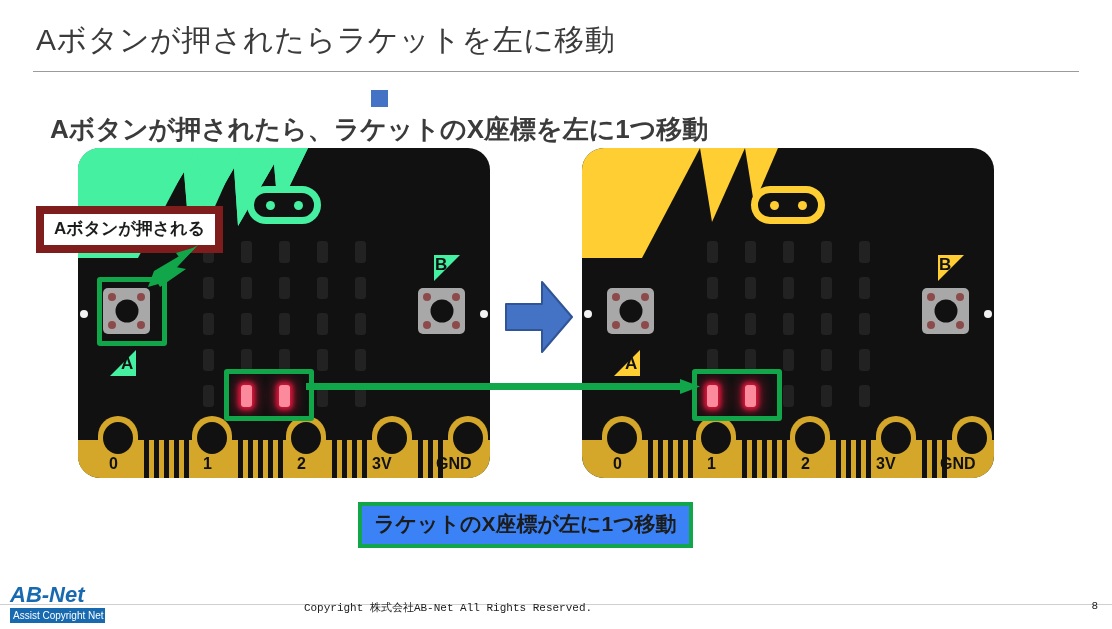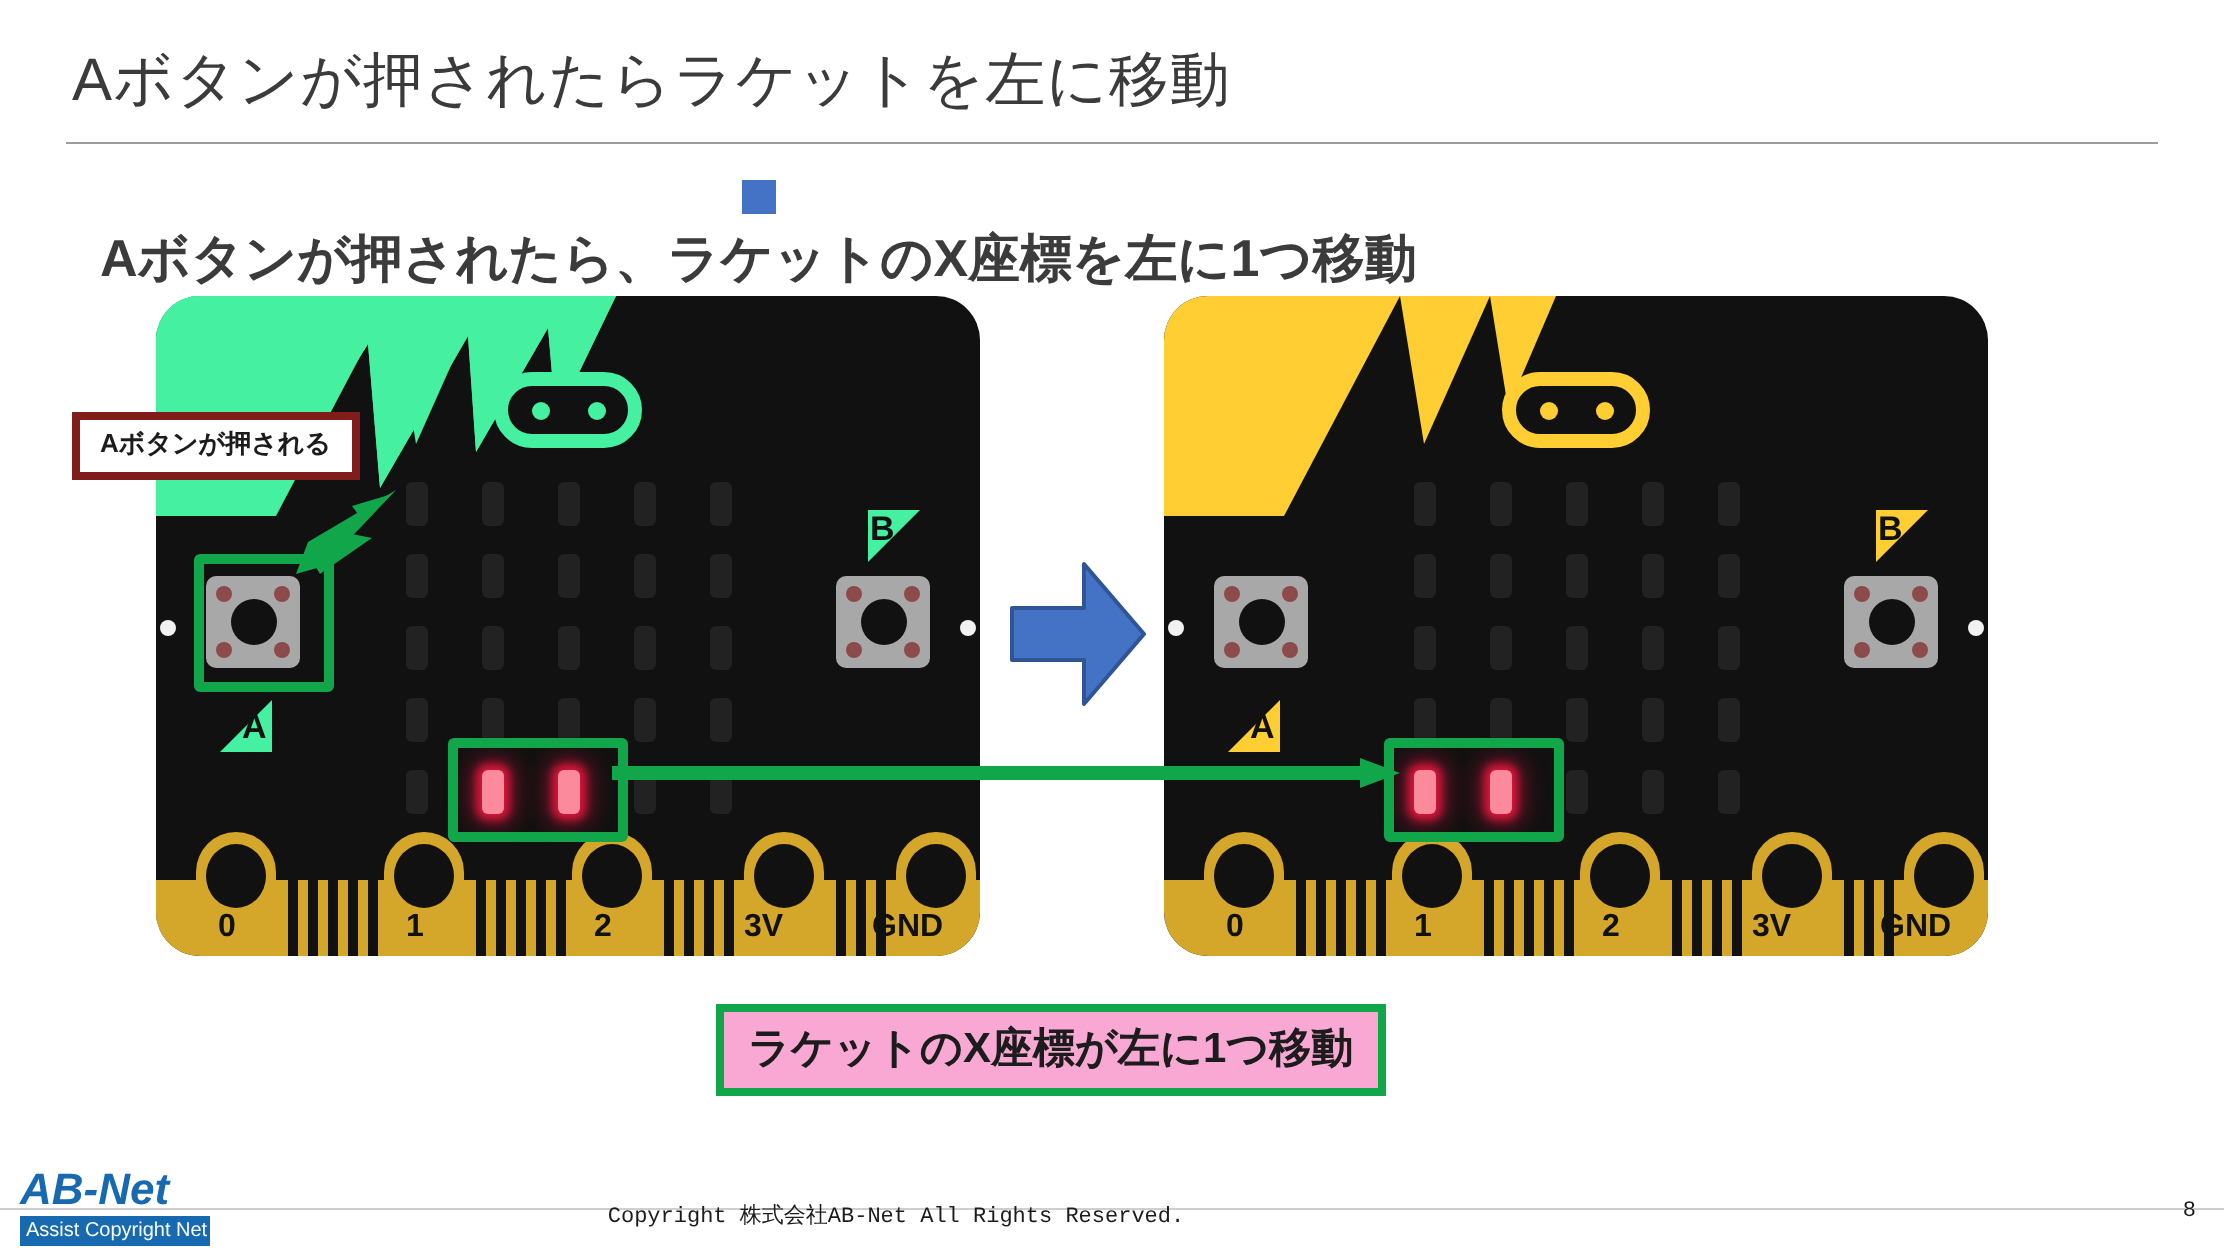--- a/index.html
+++ b/index.html
@@ -92,27 +92,27 @@
   .connector{position:absolute;left:0;bottom:0;width:100%;height:62px;}
 
   
   .hl-box{position:absolute;border:5px solid #11a64a;border-radius:3px;box-sizing:border-box;}
   #hl-button-left{left:97px;top:277px;width:70px;height:69px;}
   #hl-led-left{left:224px;top:369px;width:90px;height:52px;}
   #hl-led-right{left:692px;top:369px;width:90px;height:52px;}
 
   #callout-a{
     position:absolute;left:36px;top:206px;
-    background:#ffffff;border:4px solid #7f1d1d;
-    padding:3px 10px 5px;font-size:13px;font-weight:700;color:#1c1c1c;
+    background:#ffffff;border:8px solid #7f1d1d;
+    padding:3px 10px 5px;font-size:17px;font-weight:700;color:#1c1c1c;
     white-space:nowrap;
   }
   #callout-bottom{
     position:absolute;left:358px;top:502px;
-    background:#f9a8d4;border:4px solid #11a64a;
+    background:#3b82f6;border:4px solid #11a64a;
     padding:4px 12px 6px;font-size:21px;font-weight:700;color:#1c1c1c;
     white-space:nowrap;
   }
 
   #arrow-to-button{position:absolute;left:140px;top:243px;}
   #green-link{position:absolute;left:306px;top:378px;}
   #blue-arrow{position:absolute;left:502px;top:278px;}
 
   
   #footer-rule{position:absolute;left:0;top:604px;width:1112px;height:1px;background:#cfcfcf;}

